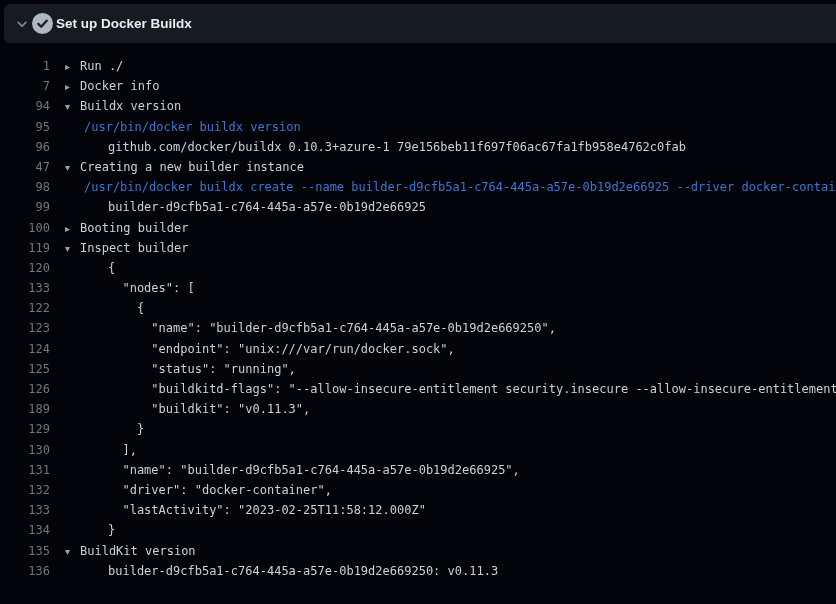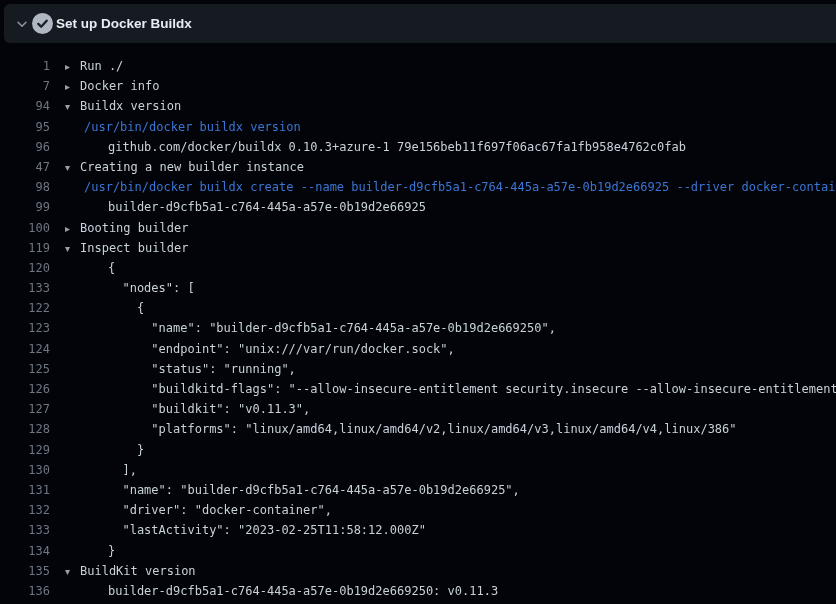--- a/index.html
+++ b/index.html
@@ -95,22 +95,21 @@
     <div class="row"><a class="num">99</a><div class="content output">builder-d9cfb5a1-c764-445a-a57e-0b19d2e66925</div></div>
     <div class="row group"><a class="num">100</a><div class="content group"><span class="arrow">▸</span><span class="label">Booting builder</span></div></div>
     <div class="row group"><a class="num">119</a><div class="content group"><span class="arrow">▾</span><span class="label">Inspect builder</span></div></div>
     <div class="row"><a class="num">120</a><div class="content output">{</div></div>
     <div class="row"><a class="num">133</a><div class="content output">  "nodes": [</div></div>
     <div class="row"><a class="num">122</a><div class="content output">    {</div></div>
     <div class="row"><a class="num">123</a><div class="content output">      "name": "builder-d9cfb5a1-c764-445a-a57e-0b19d2e669250",</div></div>
     <div class="row"><a class="num">124</a><div class="content output">      "endpoint": "unix:///var/run/docker.sock",</div></div>
     <div class="row"><a class="num">125</a><div class="content output">      "status": "running",</div></div>
     <div class="row"><a class="num">126</a><div class="content output">      "buildkitd-flags": "--allow-insecure-entitlement security.insecure --allow-insecure-entitlement network.host",</div></div>
-    <div class="row"><a class="num">127</a><div class="content output">      "buildkit": "v0.11.3",</div></div>
-    <div class="row"><a class="num">128</a><div class="content output">      "platforms": "linux/amd64,linux/amd64/v2,linux/amd64/v3,linux/amd64/v4,linux/386"</div></div>
+    <div class="row"><a class="num">189</a><div class="content output">      "buildkit": "v0.11.3",</div></div>
     <div class="row"><a class="num">129</a><div class="content output">    }</div></div>
     <div class="row"><a class="num">130</a><div class="content output">  ],</div></div>
     <div class="row"><a class="num">131</a><div class="content output">  "name": "builder-d9cfb5a1-c764-445a-a57e-0b19d2e66925",</div></div>
     <div class="row"><a class="num">132</a><div class="content output">  "driver": "docker-container",</div></div>
     <div class="row"><a class="num">133</a><div class="content output">  "lastActivity": "2023-02-25T11:58:12.000Z"</div></div>
     <div class="row"><a class="num">134</a><div class="content output">}</div></div>
     <div class="row group"><a class="num">135</a><div class="content group"><span class="arrow">▾</span><span class="label">BuildKit version</span></div></div>
     <div class="row"><a class="num">136</a><div class="content output">builder-d9cfb5a1-c764-445a-a57e-0b19d2e669250: v0.11.3</div></div>
   </div>
 

